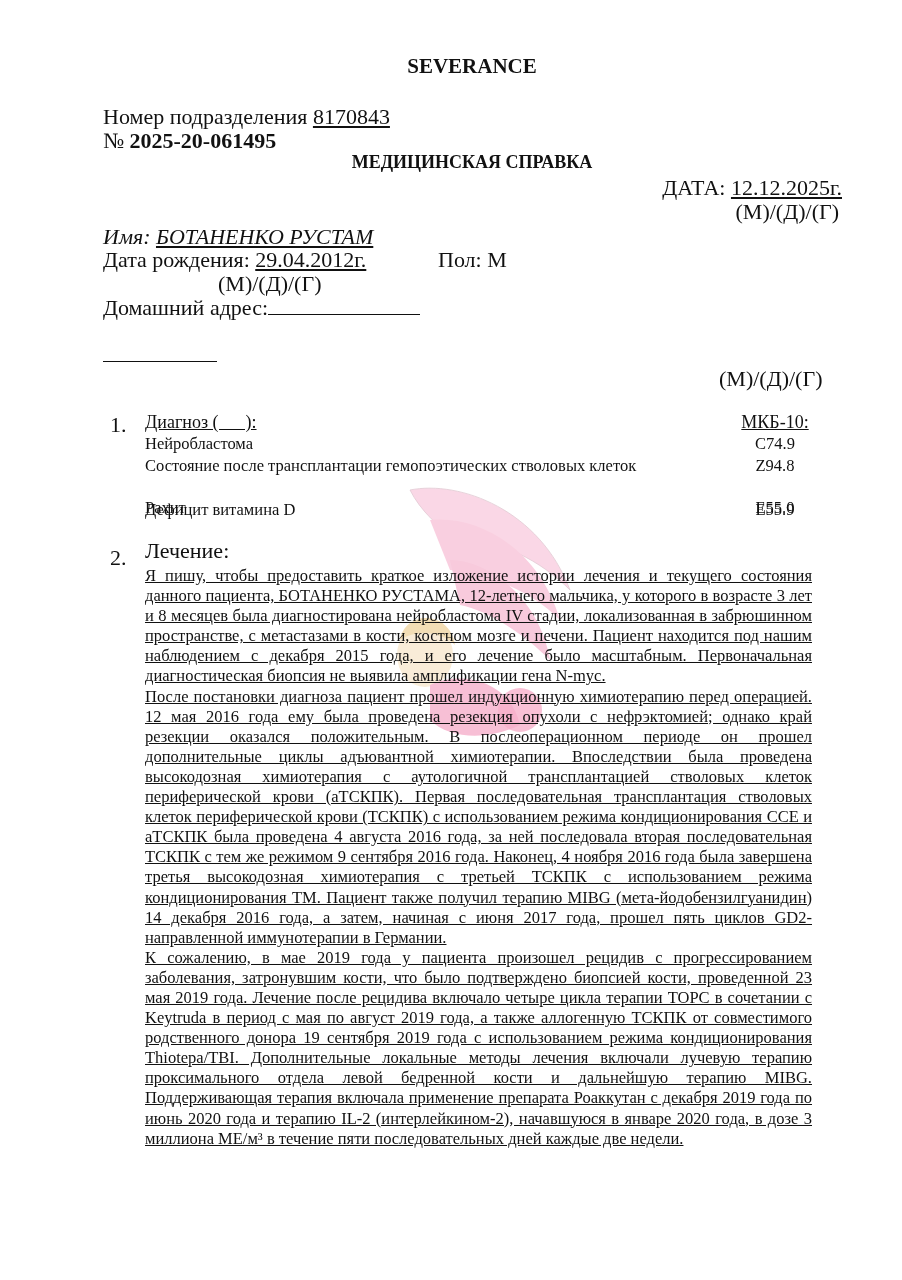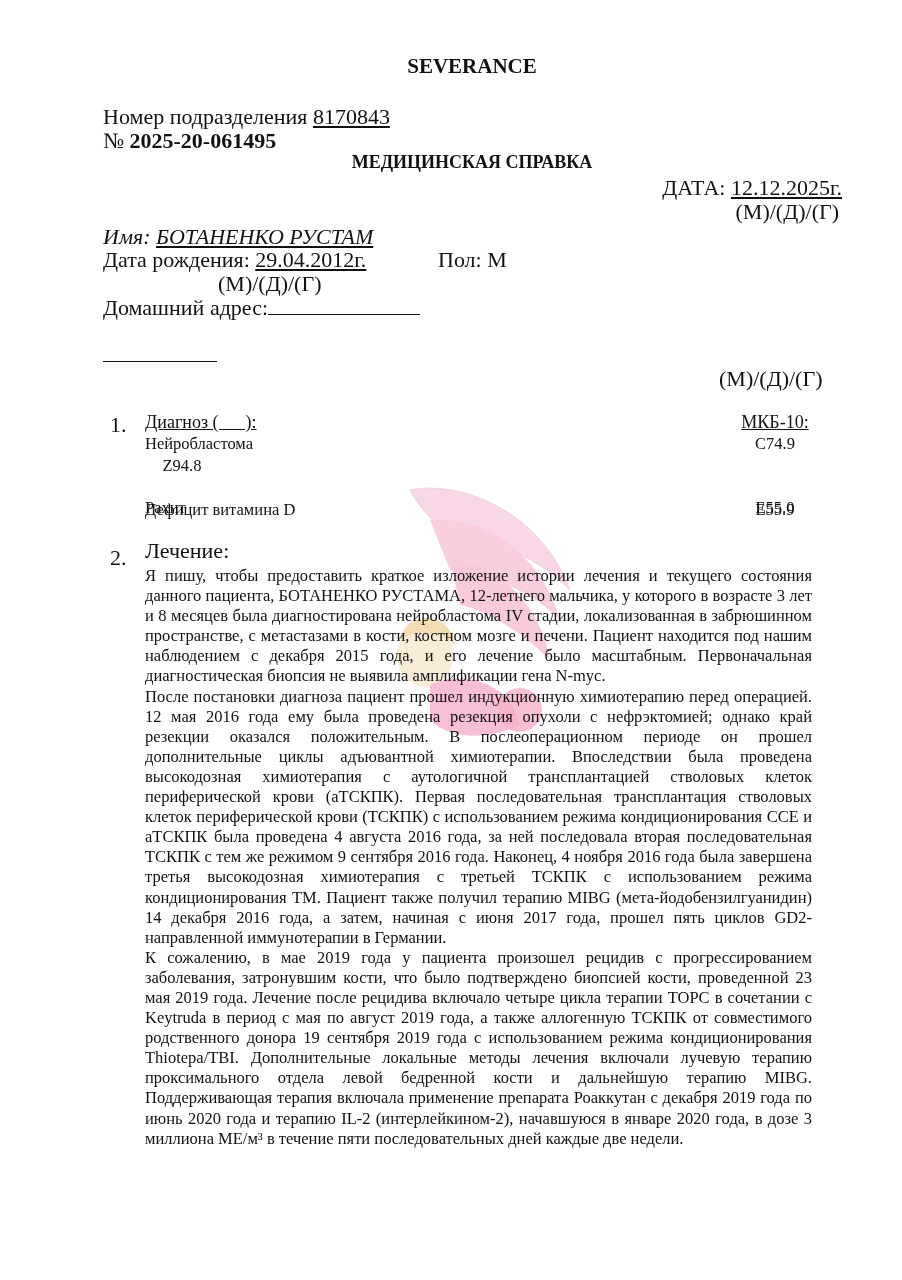--- a/index.html
+++ b/index.html
@@ -6,21 +6,21 @@
   body { width: 902px; height: 1280px; position: relative; overflow: hidden;
          font-family: "Liberation Serif", "DejaVu Serif", serif; color: #111; }
   .abs { position: absolute; white-space: nowrap; }
   .f18 { font-size: 22px; }
   .u { text-decoration: underline; text-underline-offset: 2px; }
   .title { font-weight: bold; font-size: 21px; left: 0; width: 944px; text-align: center; top: 54px; }
   .doc-title { font-weight: bold; font-size: 18px; left: 0; width: 944px; text-align: center; top: 152px; }
   .blank { display: inline-block; border-bottom: 1px solid #111; height: 16px; vertical-align: baseline; }
   .para { position: absolute; left: 145px; width: 667px; font-size: 16.5px; line-height: 20.1px;
           text-align: justify; text-align-last: left; }
-  .para p { margin: 0; }
+  .para p { margin: 0; text-decoration: underline; }
   .watermark { position: absolute; left: 370px; top: 470px; width: 220px; height: 280px; opacity: 0.55; pointer-events: none; }
   .dx-row { position: absolute; left: 145px; width: 667px; font-size: 16.5px; display: flex; justify-content: space-between; }
   .dx-row .code { width: 74px; text-align: center; }
 </style>
 </head>
 <body>
 
 <svg class="watermark" viewBox="0 0 220 280">
   <path d="M40 20 C90 10 170 40 200 120 C170 90 130 70 90 70 C70 60 50 40 40 20 Z" fill="#f7b8d2" stroke="#c9a0b0" stroke-width="0.8"></path>
   <path d="M60 50 C110 45 170 80 190 150 C160 120 120 105 80 100 Z" fill="#f5a9c8"></path>
@@ -75,20 +75,21 @@
 <div class="abs f18" style="left:110px; top:412px;">1.</div>
 <div class="dx-row" style="top:412px; font-size:18px;text-decoration:underline;">
   <span style="white-space:pre;">Диагноз (      ):</span>
   <span class="code">МКБ-10:</span>
 </div>
 <div class="dx-row" style="top:434px;">
   <span>Нейробластома</span>
   <span class="code">C74.9</span>
 </div>
 <div class="dx-row" style="top:456px;">
+  <span>Состояние после трансплантации гемопоэтических стволовых клеток</span>
   <span class="code">Z94.8</span>
 </div>
 <div class="dx-row" style="top:498px;">
   <span>Рахит</span>
   <span class="code">E55.0</span>
 </div>
 <div class="dx-row" style="top:476px;margin-top:24px;">
   <span>Дефицит витамина D</span>
   <span class="code">E55.9</span>
 </div>

